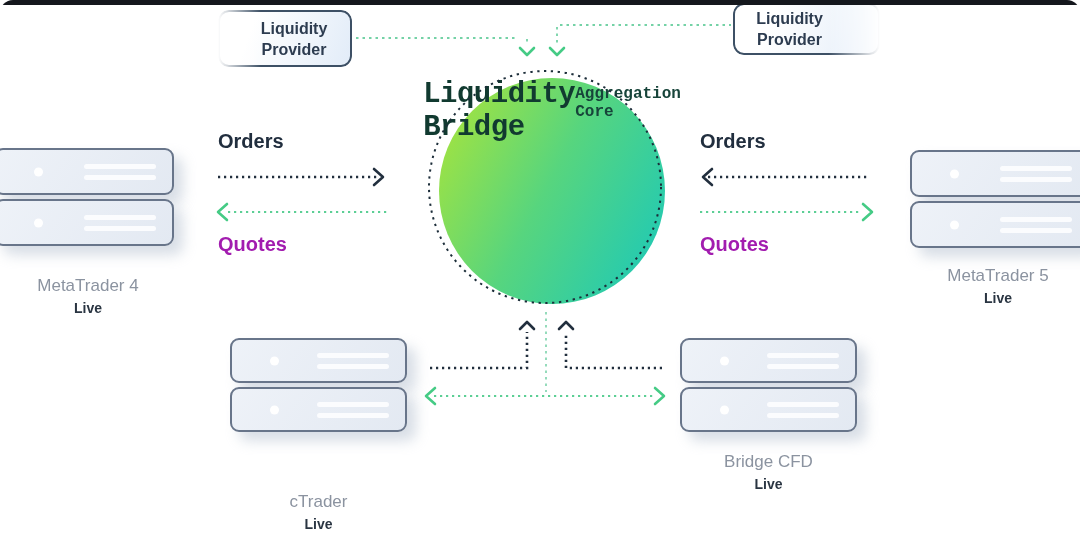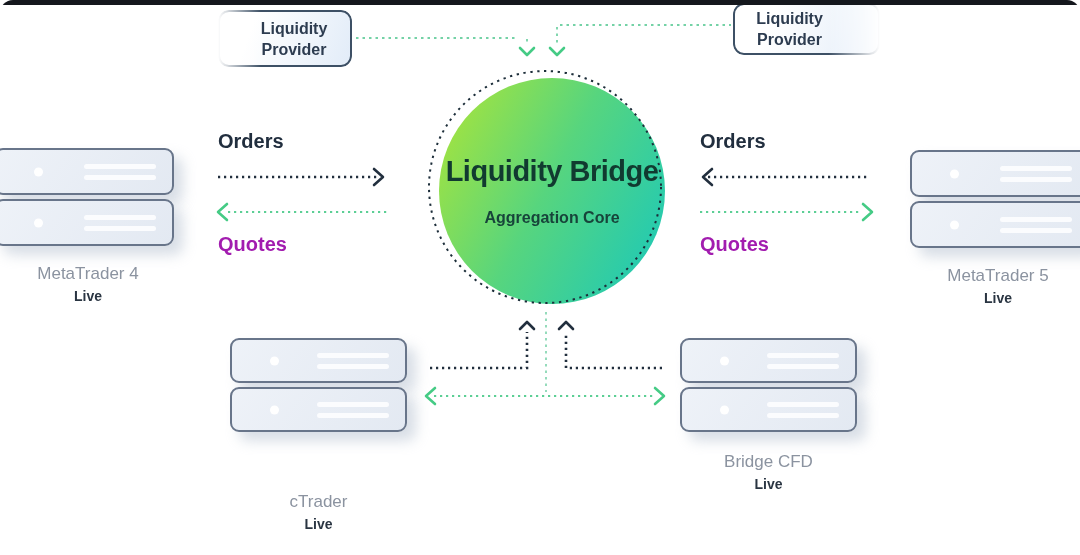--- a/index.html
+++ b/index.html
@@ -35,24 +35,24 @@
     mask-image:linear-gradient(to left,rgba(0,0,0,0) 0,#000 35%);
     padding-right:34px;
   }
 
   
   .bridge-circle {
     position:absolute; left:439px; top:78px; width:226px; height:226px;
     border-radius:50%;
     background:linear-gradient(118deg,#a7e43c 5%,#57d57e 48%,#1ec9b7 95%);
     z-index:2;
-    display:flex; flex-direction:column; align-items:center; justify-content:center;
+    display:flex; align-items:flex-start; justify-content:center;font-family:Liberation Mono, monospace;
   }
   .bridge-title { font-size:29px; font-weight:bold; letter-spacing:-0.5px; color:#113a30; }
-  .bridge-subtitle { font-size:16px; font-weight:600; color:#17443a; margin-top:21px; }
+  .bridge-subtitle { font-size:16px; font-weight:600; color:#17443a; margin-top:7px; }
 
   
   .wires { position:absolute; left:0; top:0; z-index:3; pointer-events:none; }
 
   
   .flow-label { position:absolute; width:172px; font-size:20px; font-weight:bold; z-index:4; }
   .flow-orders { color:#212e3e; }
   .flow-quotes { color:#a21caf; }
 
   
@@ -153,21 +153,21 @@
         </span>
     </div>
     <div class="server">
       <span class="led"></span>
       <span class="vents">
           <span class="vent"></span>
           <span class="vent"></span>
         </span>
     </div>
   </div>
-  <div class="stack-label" style="left:0px; top:264px; width:176px;">
+  <div class="stack-label" style="left:0px; top:276px; width:176px;">
     <div class="name">MetaTrader 4</div>
     <div class="live">Live</div>
   </div>
 
   <div class="stack" style="left:910px; top:150px;">
     <div class="server">
       <span class="led"></span>
       <span class="vents">
           <span class="vent"></span>
           <span class="vent"></span>

